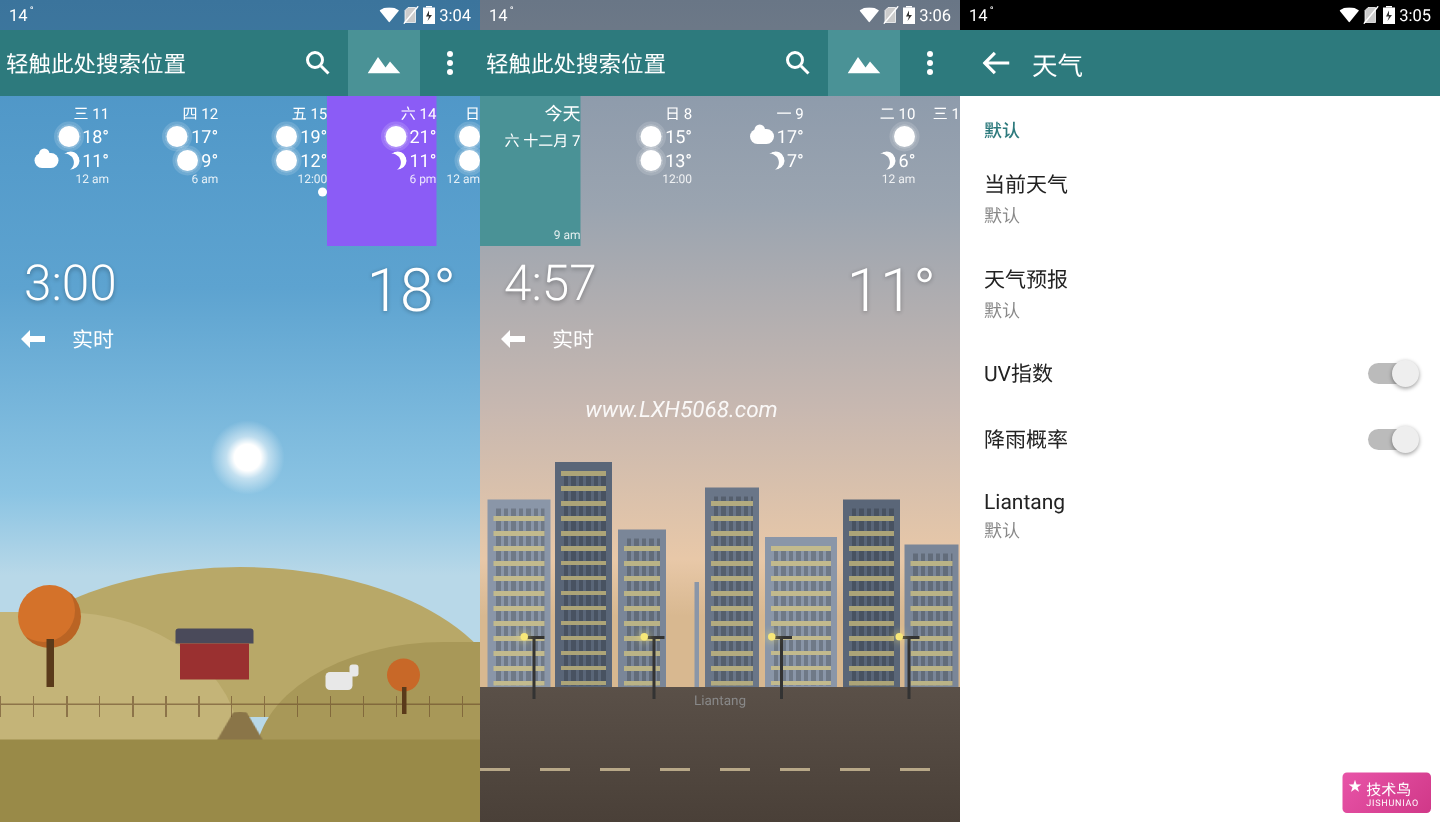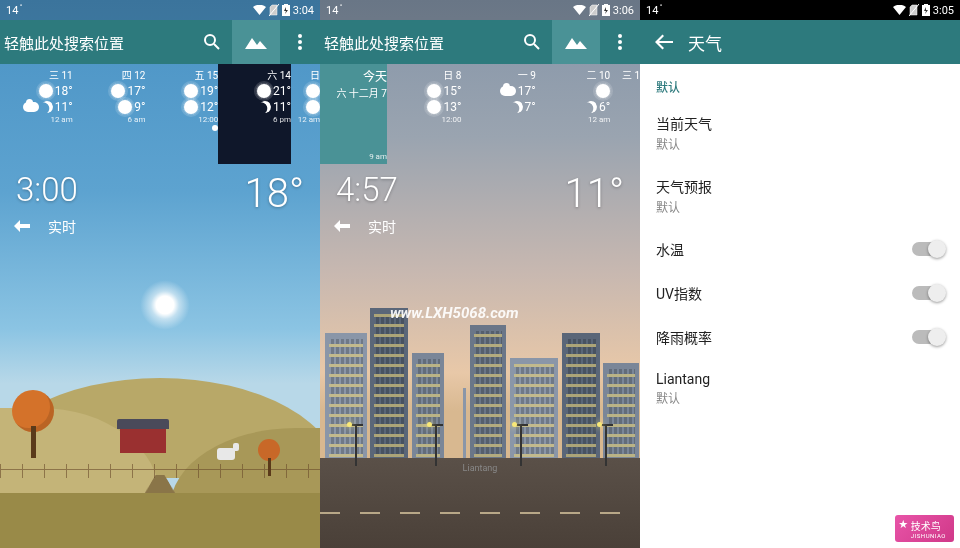--- a/index.html
+++ b/index.html
@@ -16,21 +16,21 @@
 
 .app-bar { position: absolute; top: 20px; left: 0; right: 0; height: 44px; background: #2d7a7d; display: flex; align-items: center; z-index: 15; }
 .search-label { flex: 1; color: #fff; font-size: 15px; padding-left: 4px; }
 .app-bar-btn { width: 40px; height: 44px; display: flex; align-items: center; justify-content: center; color: #fff; }
 .scenic-btn { background: #4a9296; width: 48px; }
 
 
 .forecast-strip { position: absolute; top: 64px; left: 0; right: 0; height: 100px; display: flex; z-index: 12; color: #fff; font-size: 10px; }
 .forecast-col { flex: 1; display: flex; flex-direction: column; align-items: flex-end; padding: 3px 0; position: relative; }
 .forecast-col.today { background: #4a9296; }
-.forecast-col.sel { background: #0f172a; }
+.forecast-col.sel { background: #8b5cf6; }
 .fc-day { font-size: 10px; margin-bottom: 1px; white-space: nowrap; }
 .fc-row { display: flex; align-items: center; gap: 2px; margin: 1px 0; }
 .fc-temp { font-size: 12px; }
 .fc-time { font-size: 8px; opacity: 0.85; margin-top: 0; }
 .fc-dot { width: 6px; height: 6px; background: #fff; border-radius: 50%; margin-top: 1px; }
 
 
 .ic-sun { width: 14px; height: 14px; background: #fff; border-radius: 50%; position: relative; box-shadow: 0 0 0 1px rgba(255,255,255,0.3); }
 .ic-sun::before { content: ""; position: absolute; inset: -3px; border-radius: 50%; background: radial-gradient(circle, transparent 55%, rgba(255,255,255,0.15) 56%); }
 .ic-moon { width: 12px; height: 12px; border-radius: 50%; box-shadow: inset -4px 0 0 0 #fff; transform: rotate(-20deg); }
@@ -83,21 +83,21 @@
 .bldg .wins { position:absolute; inset:6px 4px; background-image: repeating-linear-gradient(0deg, #f0d878 0 3px, transparent 3px 10px), repeating-linear-gradient(90deg, transparent 0 2px, rgba(0,0,0,0.35) 2px 5px); opacity:0.55; }
 .tower { position:absolute; bottom:85px; left:130px; z-index:3; }
 .tower-pole { width:3px; height:240px; background:#8a96a8; margin:0 auto; }
 .tower-deck { width:28px; height:5px; background:#8a96a8; margin:0 auto; margin-top:-170px; border-radius:2px; }
 .street-light { position:absolute; bottom:82px; width:2px; height:40px; background:#333; z-index:5; }
 .street-light::before { content:""; position:absolute; top:-2px; left:-6px; width:14px; height:2px; background:#333; }
 .street-light::after { content:""; position:absolute; top:-4px; left:-8px; width:5px; height:5px; background:#f8e878; border-radius:50%; box-shadow: 0 0 6px #f8e878; }
 .sl1 { left:35px; } .sl2 { left:115px; } .sl3 { left:200px; } .sl4 { left:285px; }
 .city-label { position:absolute; bottom:75px; left:0; right:0; text-align:center; color:#888; font-size:9px; z-index:6; }
 
-.watermark { position:absolute; top:264px; left:50%; transform:translateX(-70%); color:rgba(255,255,255,0.9); font-size:15px; z-index:30; font-weight:700; pointer-events:none; white-space:nowrap; font-style:italic;margin-top:40px; }
+.watermark { position:absolute; top:264px; left:50%; transform:translateX(-70%); color:rgba(255,255,255,0.9); font-size:15px; z-index:30; font-weight:400; pointer-events:none; white-space:nowrap; font-style:italic; }
 
 
 .screen3 { background:#fff; }
 .settings-bar { position:absolute; top:20px; left:0; right:0; height:44px; background:#2d7a7d; display:flex; align-items:center; color:#fff; z-index:5; }
 .back-btn { width:48px; height:44px; display:flex; align-items:center; justify-content:center; }
 .settings-title { font-size:17px; }
 .settings-body { position:absolute; top:64px; left:0; right:0; bottom:0; overflow-y:auto; }
 .section-header { color:#2d7a7d; font-size:12px; padding:14px 16px 6px; font-weight:500; }
 .setting-row { padding:12px 16px; display:flex; align-items:center; justify-content:space-between; }
 .setting-text { display:flex; flex-direction:column; gap:2px; }
@@ -435,26 +435,20 @@
       </div>
     </div>
 
     <div class="setting-row">
       <div class="setting-text">
         <span class="setting-title">天气预报</span>
         <span class="setting-sub">默认</span>
       </div>
     </div>
 
-    <div class="setting-row">
-      <div class="setting-text">
-          <span class="setting-title">水温</span>
-        </div>
-      <div class="switch"></div>
-    </div>
 
     <div class="setting-row">
       <div class="setting-text">
           <span class="setting-title">UV指数</span>
         </div>
       <div class="switch"></div>
     </div>
 
     <div class="setting-row">
       <div class="setting-text">

